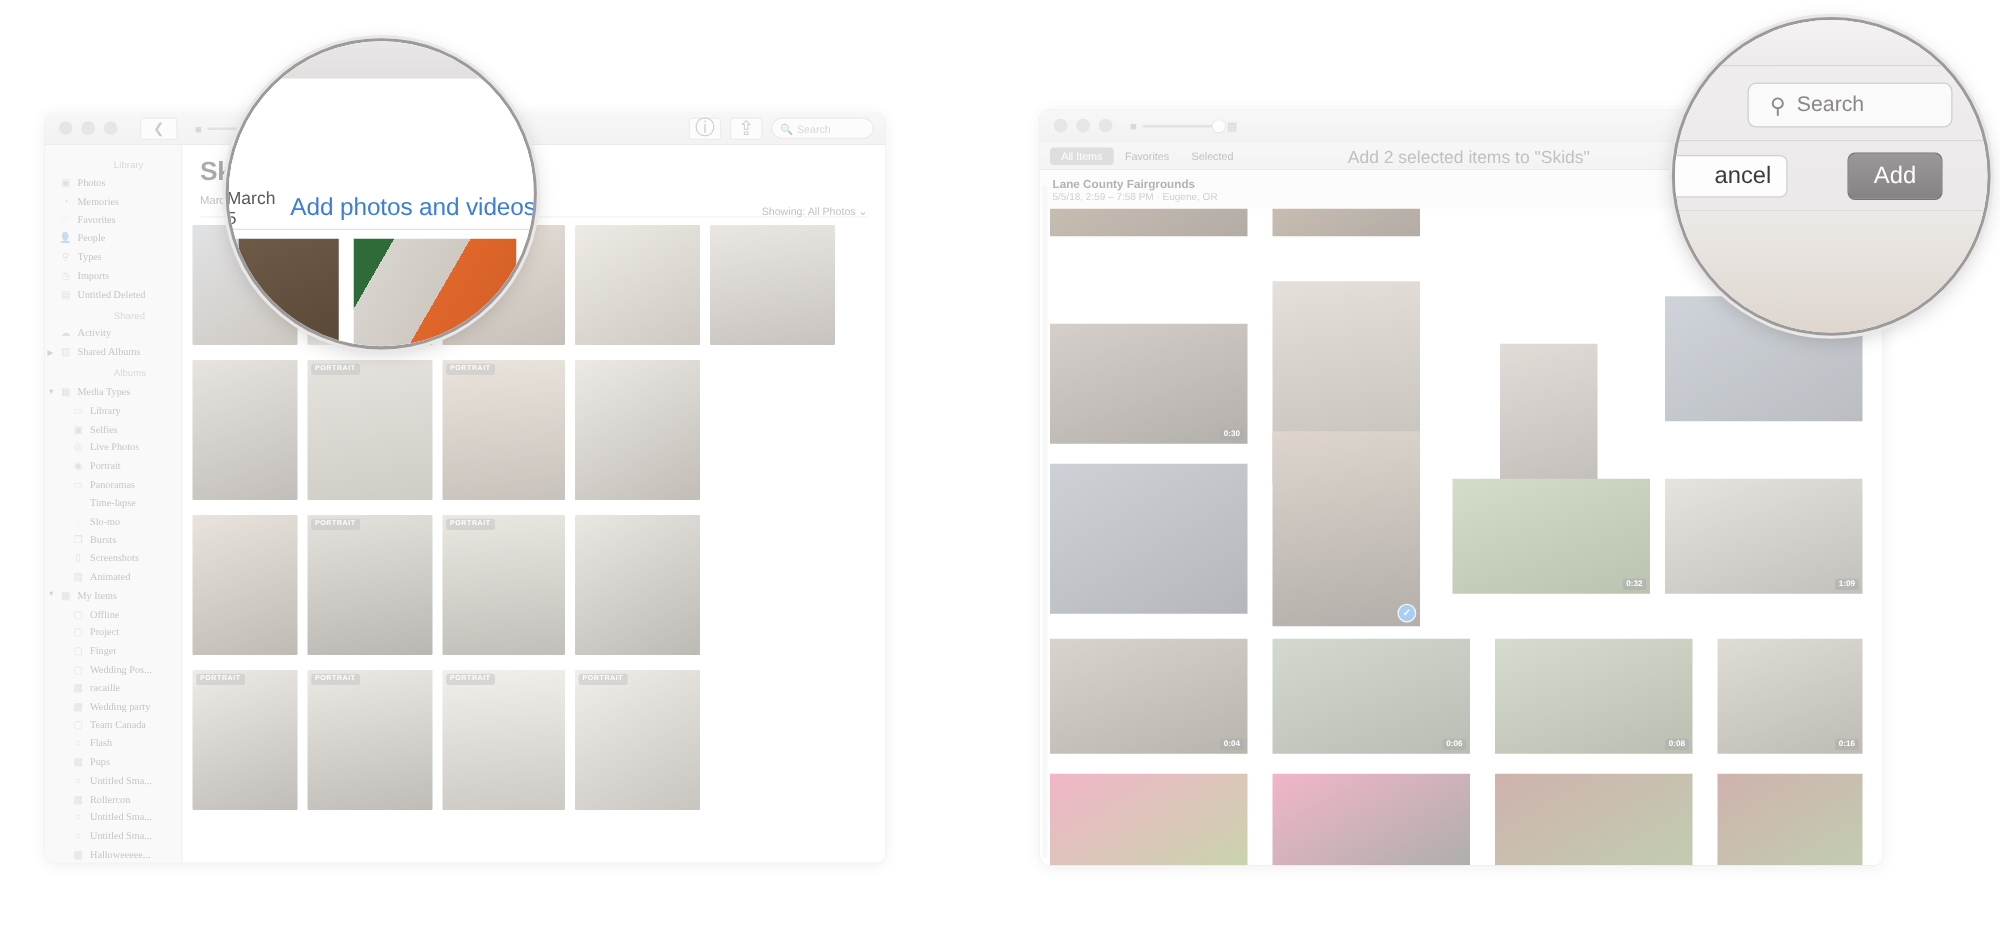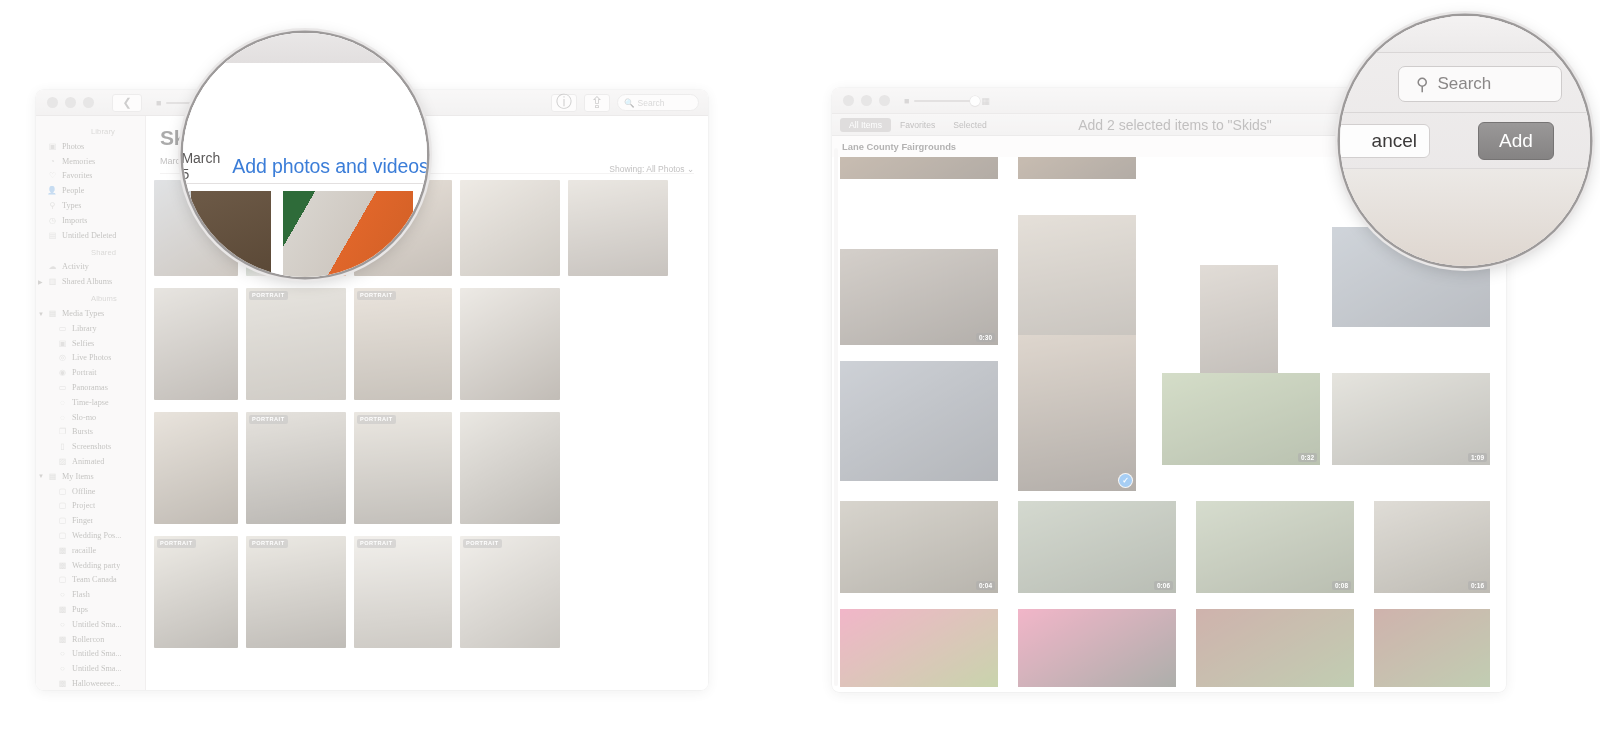--- a/index.html
+++ b/index.html
@@ -450,20 +450,21 @@
 
     <div class="seg-bar">
       <div class="seg active">All Items</div>
       <div class="seg">Favorites</div>
       <div class="seg">Selected</div>
       <div class="seg-note">Add 2 selected items to "Skids"</div>
     </div>
 
     <div class="loc-head">
       <div class="loc-title">Lane County Fairgrounds</div>
+      <div class="loc-sub">5/5/18, 2:59 – 7:58 PM  ·  Eugene, OR</div>
     </div>
 
     <div class="grid-r" id="right-grid" style="height:520px;">
         <div class="rcell" style="left: 8px; top: 0px; width: 158px; height: 22px; background: linear-gradient(150deg, rgb(125, 98, 71), rgb(75, 59, 44));"></div>
         <div class="rcell" style="left: 186px; top: 0px; width: 118px; height: 22px; background: linear-gradient(150deg, rgb(125, 98, 71), rgb(75, 59, 44));"></div>
         <div class="rcell" style="left: 8px; top: 92px; width: 158px; height: 96px; background: linear-gradient(160deg, rgb(155, 143, 131), rgb(77, 67, 57));">
           <div class="dur">0:30</div>
         </div>
         <div class="rcell" style="left: 186px; top: 58px; width: 118px; height: 162px; background: linear-gradient(170deg, rgb(194, 182, 166), rgb(110, 100, 88));">
           <div class="dur">0:05</div>

